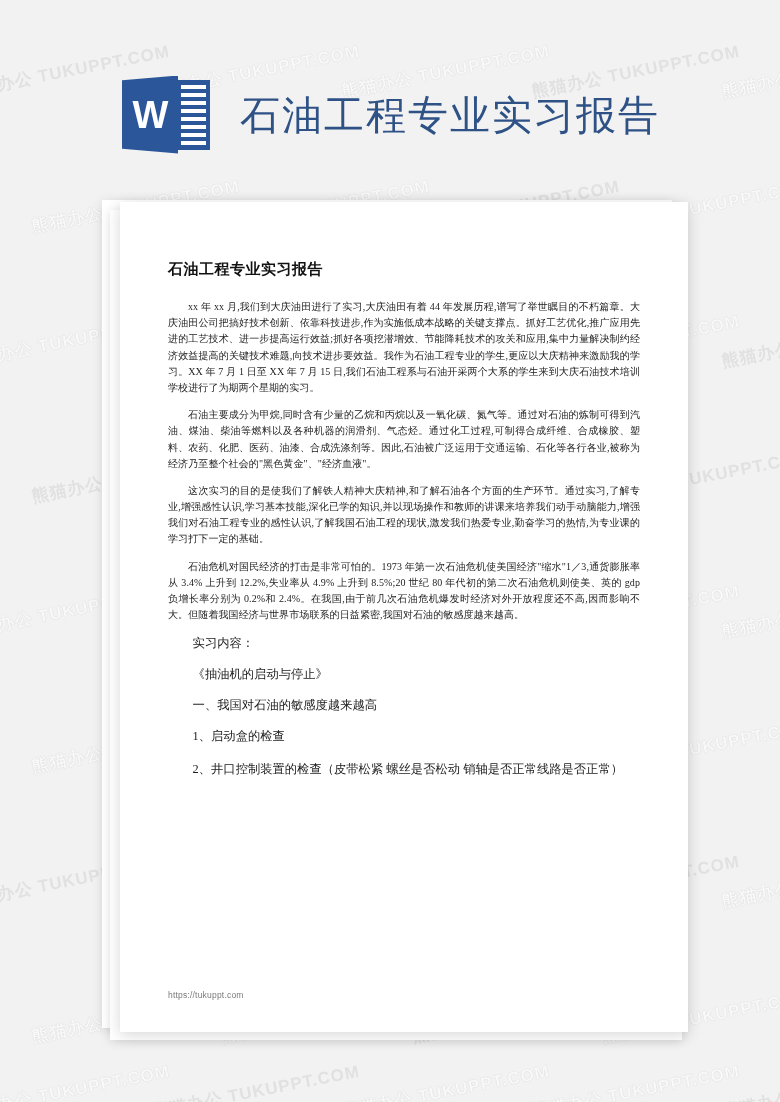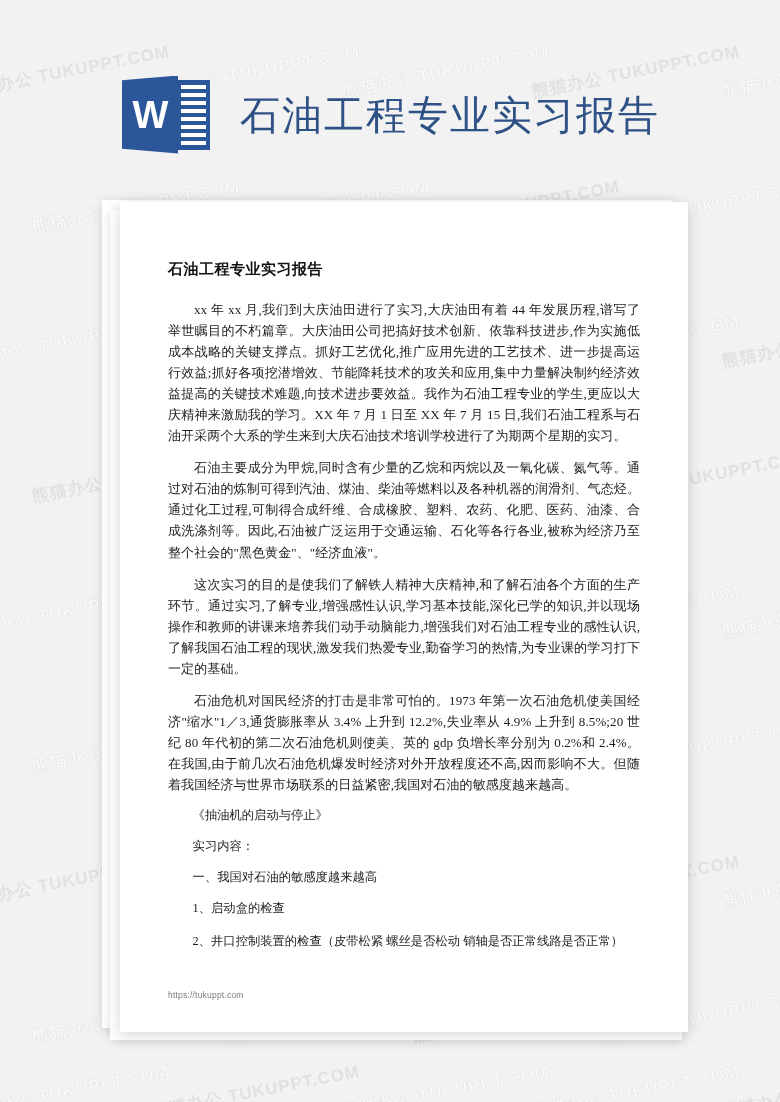--- a/index.html
+++ b/index.html
@@ -163,21 +163,21 @@
   }
   .doc-title {
     font-family: "Liberation Serif", "DejaVu Serif", serif;
     font-size: 15px;
     font-weight: 700;
     letter-spacing: 0.5px;
     margin: 0 0 20px 0;
     color: #111;
   }
   .para {
-    font-size: 13px;
+    font-size: 10px;
     line-height: 1.62;
     text-align: justify;
     margin: 0 0 11px 0;
     text-indent: 2em;
     letter-spacing: 0.1px;
     color: #1c1c1c;
   }
   .list-line {
     font-size: 12.3px;
     line-height: 1.62;
@@ -271,22 +271,22 @@
   <div class="sheet front">
     <div class="doc">
       <div class="doc-title">石油工程专业实习报告</div>
       <div id="doc-paras">
           <p class="para">xx 年 xx 月,我们到大庆油田进行了实习,大庆油田有着 44 年发展历程,谱写了举世瞩目的不朽篇章。大庆油田公司把搞好技术创新、依靠科技进步,作为实施低成本战略的关键支撑点。抓好工艺优化,推广应用先进的工艺技术、进一步提高运行效益;抓好各项挖潜增效、节能降耗技术的攻关和应用,集中力量解决制约经济效益提高的关键技术难题,向技术进步要效益。我作为石油工程专业的学生,更应以大庆精神来激励我的学习。XX 年 7 月 1 日至 XX 年 7 月 15 日,我们石油工程系与石油开采两个大系的学生来到大庆石油技术培训学校进行了为期两个星期的实习。</p>
           <p class="para">石油主要成分为甲烷,同时含有少量的乙烷和丙烷以及一氧化碳、氮气等。通过对石油的炼制可得到汽油、煤油、柴油等燃料以及各种机器的润滑剂、气态烃。通过化工过程,可制得合成纤维、合成橡胶、塑料、农药、化肥、医药、油漆、合成洗涤剂等。因此,石油被广泛运用于交通运输、石化等各行各业,被称为经济乃至整个社会的"黑色黄金"、"经济血液"。</p>
           <p class="para">这次实习的目的是使我们了解铁人精神大庆精神,和了解石油各个方面的生产环节。通过实习,了解专业,增强感性认识,学习基本技能,深化已学的知识,并以现场操作和教师的讲课来培养我们动手动脑能力,增强我们对石油工程专业的感性认识,了解我国石油工程的现状,激发我们热爱专业,勤奋学习的热情,为专业课的学习打下一定的基础。</p>
           <p class="para">石油危机对国民经济的打击是非常可怕的。1973 年第一次石油危机使美国经济"缩水"1／3,通货膨胀率从 3.4% 上升到 12.2%,失业率从 4.9% 上升到 8.5%;20 世纪 80 年代初的第二次石油危机则使美、英的 gdp 负增长率分别为 0.2%和 2.4%。在我国,由于前几次石油危机爆发时经济对外开放程度还不高,因而影响不大。但随着我国经济与世界市场联系的日益紧密,我国对石油的敏感度越来越高。</p>
         </div>
       <div id="doc-lists">
+          <p class="list-line">实习内容：</p>
           <p class="list-line">《抽油机的启动与停止》</p>
-          <p class="list-line">实习内容：</p>
           <p class="list-line">一、我国对石油的敏感度越来越高</p>
           <p class="list-line">1、启动盒的检查</p>
           <p class="list-line wrap">2、井口控制装置的检查（皮带松紧 螺丝是否松动 销轴是否正常线路是否正常）</p>
         </div>
     </div>
     <div class="doc-footer">https://tukuppt.com</div>
   </div>
 </div>
 
 </body></html>

